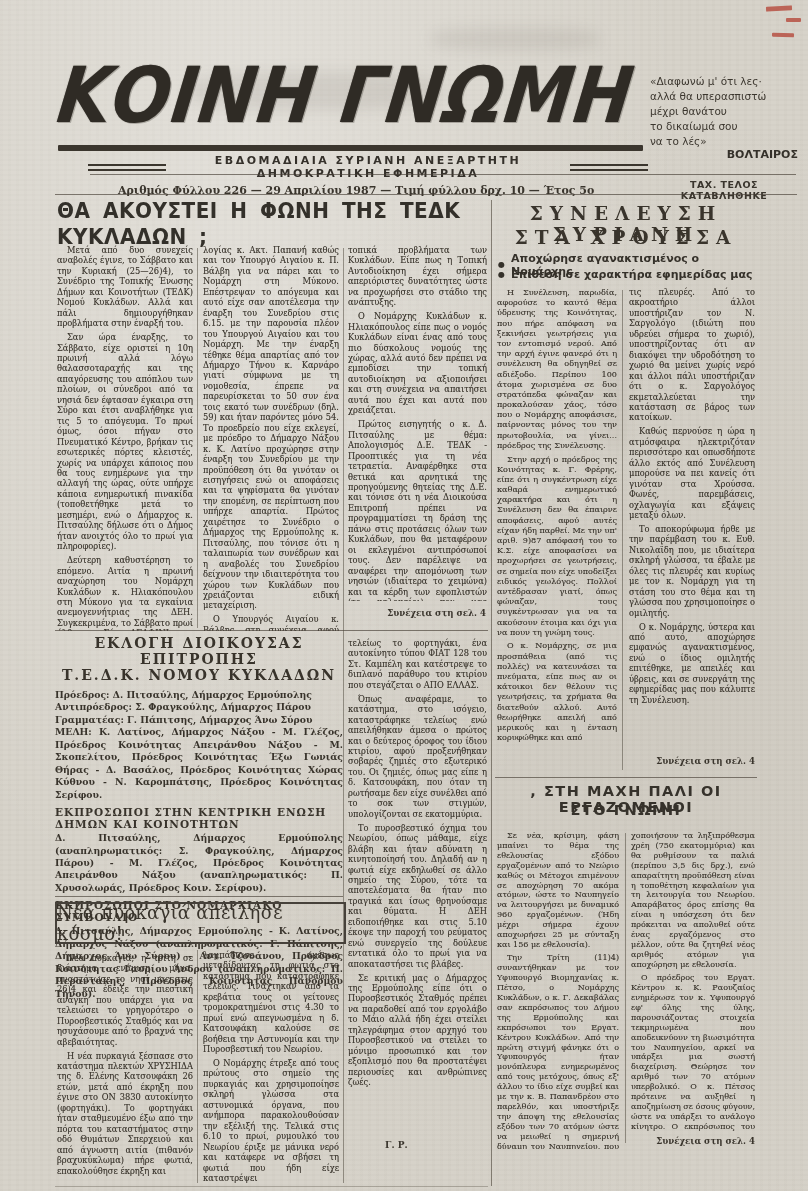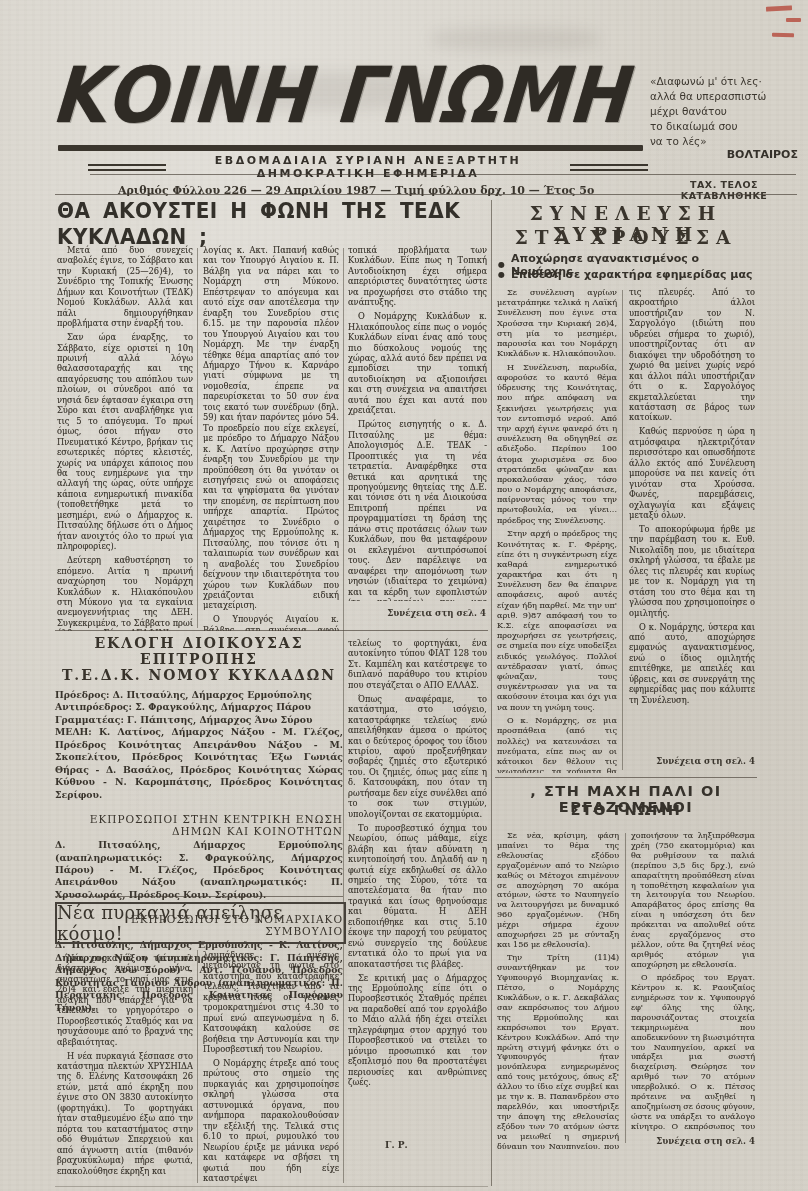--- a/index.html
+++ b/index.html
@@ -62,21 +62,21 @@
   .bodycol p.noind{text-indent:0;}
   .small{font-size:8px;line-height:1.24;}
   .cont{position:absolute;font-family:"DejaVu Serif",serif;font-weight:bold;
     font-size:8.6px;color:#3a352d;text-align:right;}
   .signature{position:absolute;font-weight:bold;font-size:9px;color:#3a352d;}
   
   .eklogi{position:absolute;left:55px;top:635px;width:288px;color:#38332b;}
   .eklogi .t1,.eklogi .t2{text-align:center;font-weight:bold;font-size:14px;letter-spacing:2px;}
   .eklogi .t2{margin-bottom:6px;}
   .eklogi .line{font-weight:bold;font-size:9.3px;line-height:1.34;text-align:justify;}
-  .eklogi .sub{text-align:right;font-weight:normal;font-size:10.5px;letter-spacing:1px;margin:12px 0 2px;}
+  .eklogi .sub{text-align:left;font-weight:bold;font-size:10.5px;letter-spacing:1px;margin:5px 0 2px;}
   .eklogi .para{font-weight:bold;font-size:9.3px;line-height:1.34;text-align:justify;}
   .vrule{position:absolute;width:1px;background:rgba(72,65,54,.5);}
 </style>
 </head>
 <body>
 
 <div class="page">
 
   <div class="smudge" style="left:190px;top:72px;width:250px;height:38px;"></div>
   <div class="smudge" style="left:430px;top:28px;width:170px;height:22px;"></div>
@@ -169,21 +169,20 @@
   <div class="bodycol" style="left:348px;top:638px;width:139px;height:496px;">
     <p class="noind">τελείως το φορτηγάκι, ένα αυτοκίνητο τύπου ΦΙΑΤ 128 του Στ. Καμπέλη και κατέστρεψε το διπλανό παράθυρο του κτιρίου που στεγάζεται ο ΑΠΟ ΕΛΛΑΣ.</p>
     <p>Όπως αναφέραμε, το κατάστημα, στο ισόγειο, καταστράφηκε τελείως ενώ απειλήθηκαν άμεσα ο πρώτος και ο δεύτερος όροφος του ίδιου κτιρίου, αφού προξενήθηκαν σοβαρές ζημιές στο εξωτερικό του. Οι ζημιές, όπως μας είπε η δ. Κατσουφάκη, που όταν τη ρωτήσαμε δεν είχε συνέλθει από το σοκ των στιγμών, υπολογίζονται σε εκατομμύρια.</p>
     <p>Το πυροσβεστικό όχημα του Νεωρίου, όπως μάθαμε, είχε βλάβη και ήταν αδύνατη η κινητοποίησή του. Δηλαδή αν η φωτιά είχε εκδηλωθεί σε άλλο σημείο της Σύρου, τότε τα αποτελέσματα θα ήταν πιο τραγικά και ίσως θρηνούσαμε και θύματα. Η ΔΕΗ ειδοποιήθηκε και στις 5.10 έκοψε την παροχή του ρεύματος ενώ συνεργείο της δούλευε εντατικά όλο το πρωί για να αποκαταστήσει τις βλάβες.</p>
     <p>Σε κριτική μας ο Δήμαρχος της Ερμούπολης είπε ότι ο Πυροσβεστικός Σταθμός πρέπει να παραδοθεί από τον εργολάβο το Μάιο αλλά ήδη έχει στείλει τηλεγράφημα στον αρχηγό του Πυροσβεστικού να στείλει το μόνιμο προσωπικό και τον εξοπλισμό που θα προστατέψει περιουσίες και ανθρώπινες ζωές.</p>
   </div>
   <div class="signature" style="left:385px;top:1140px;">Γ. Ρ.</div>
   <div class="hrule" style="left:55px;top:1186px;width:433px;opacity:.5;"></div>
 
   <div class="bodycol" style="left:497px;top:287px;width:120px;height:486px;font-size:8.1px;">
-    <p>Σε συνέλευση αγρίων μετατράπηκε τελικά η Λαϊκή Συνέλευση που έγινε στα Χρούσσα την Κυριακή 26)4, στη μία το μεσημέρι, παρουσία και του Νομάρχη Κυκλάδων κ. Ηλιακόπουλου.</p>
     <p>Η Συνέλευση, παρωδία, αφορούσε το καυτό θέμα ύδρευσης της Κοινότητας, που πήρε απόφαση να ξεκινήσει γεωτρήσεις για τον εντοπισμό νερού. Από την αρχή έγινε φανερό ότι η συνέλευση θα οδηγηθεί σε αδιέξοδο. Περίπου 100 άτομα χωρισμένα σε δυο στρατόπεδα φώναζαν και προκαλούσαν χάος, τόσο που ο Νομάρχης αποφάσισε, παίρνοντας μόνος του την πρωτοβουλία, να γίνει... πρόεδρος της Συνέλευσης.</p>
     <p>Στην αρχή ο πρόεδρος της Κοινότητας κ. Γ. Φρέρης, είπε ότι η συγκέντρωση είχε καθαρά ενημερωτικό χαρακτήρα και ότι η Συνέλευση δεν θα έπαιρνε αποφάσεις, αφού αυτές είχαν ήδη παρθεί. Με την υπ' αριθ. 9)87 απόφασή του το Κ.Σ. είχε αποφασίσει να προχωρήσει σε γεωτρήσεις, σε σημεία που είχε υποδείξει ειδικός γεωλόγος. Πολλοί αντέδρασαν γιατί, όπως φώναζαν, τους συγκέντρωσαν για να τα ακούσουν έτοιμα και όχι για να πουν τη γνώμη τους.</p>
     <p>Ο κ. Νομάρχης, σε μια προσπάθεια (από τις πολλές) να κατευνάσει τα πνεύματα, είπε πως αν οι κάτοικοι δεν θέλουν τις γεωτρήσεις, τα χρήματα θα διατεθούν αλλού. Αυτό θεωρήθηκε απειλή από μερικούς και η ένταση κορυφώθηκε και από</p>
   </div>
   <div class="bodycol" style="left:629px;top:287px;width:126px;height:460px;">
     <p class="noind">τις πλευρές. Από το ακροατήριο άλλοι υποστήριζαν τον Ν. Σαργολόγο (ιδιώτη που υδρεύει σήμερα το χωριό), υποστηρίζοντας ότι αν διακόψει την υδροδότηση το χωριό θα μείνει χωρίς νερό και άλλοι πάλι υποστήριζαν ότι ο κ. Σαργολόγος εκμεταλλεύεται την κατάσταση σε βάρος των κατοίκων.</p>
     <p>Καθώς περνούσε η ώρα η ατμόσφαιρα ηλεκτριζόταν περισσότερο και οπωσδήποτε άλλο εκτός από Συνέλευση μπορούσε να πει κανείς ότι γινόταν στα Χρούσσα. Φωνές, παρεμβάσεις, οχλαγωγία και εξάψεις μεταξύ όλων.</p>
     <p>Το αποκορύφωμα ήρθε με την παρέμβαση του κ. Ευθ. Νικολαΐδη που, με ιδιαίτερα σκληρή γλώσσα, τα έβαλε με όλες τις πλευρές και κυρίως με τον κ. Νομάρχη για τη στάση του στο θέμα και τη γλώσσα που χρησιμοποίησε ο ομιλητής.</p>
     <p>Ο κ. Νομάρχης, ύστερα και από αυτό, αποχώρησε εμφανώς αγανακτισμένος, ενώ ο ίδιος ομιλητής επιτέθηκε, με απειλές και ύβρεις, και σε συνεργάτη της εφημερίδας μας που κάλυπτε τη Συνέλευση.</p>
   </div>

